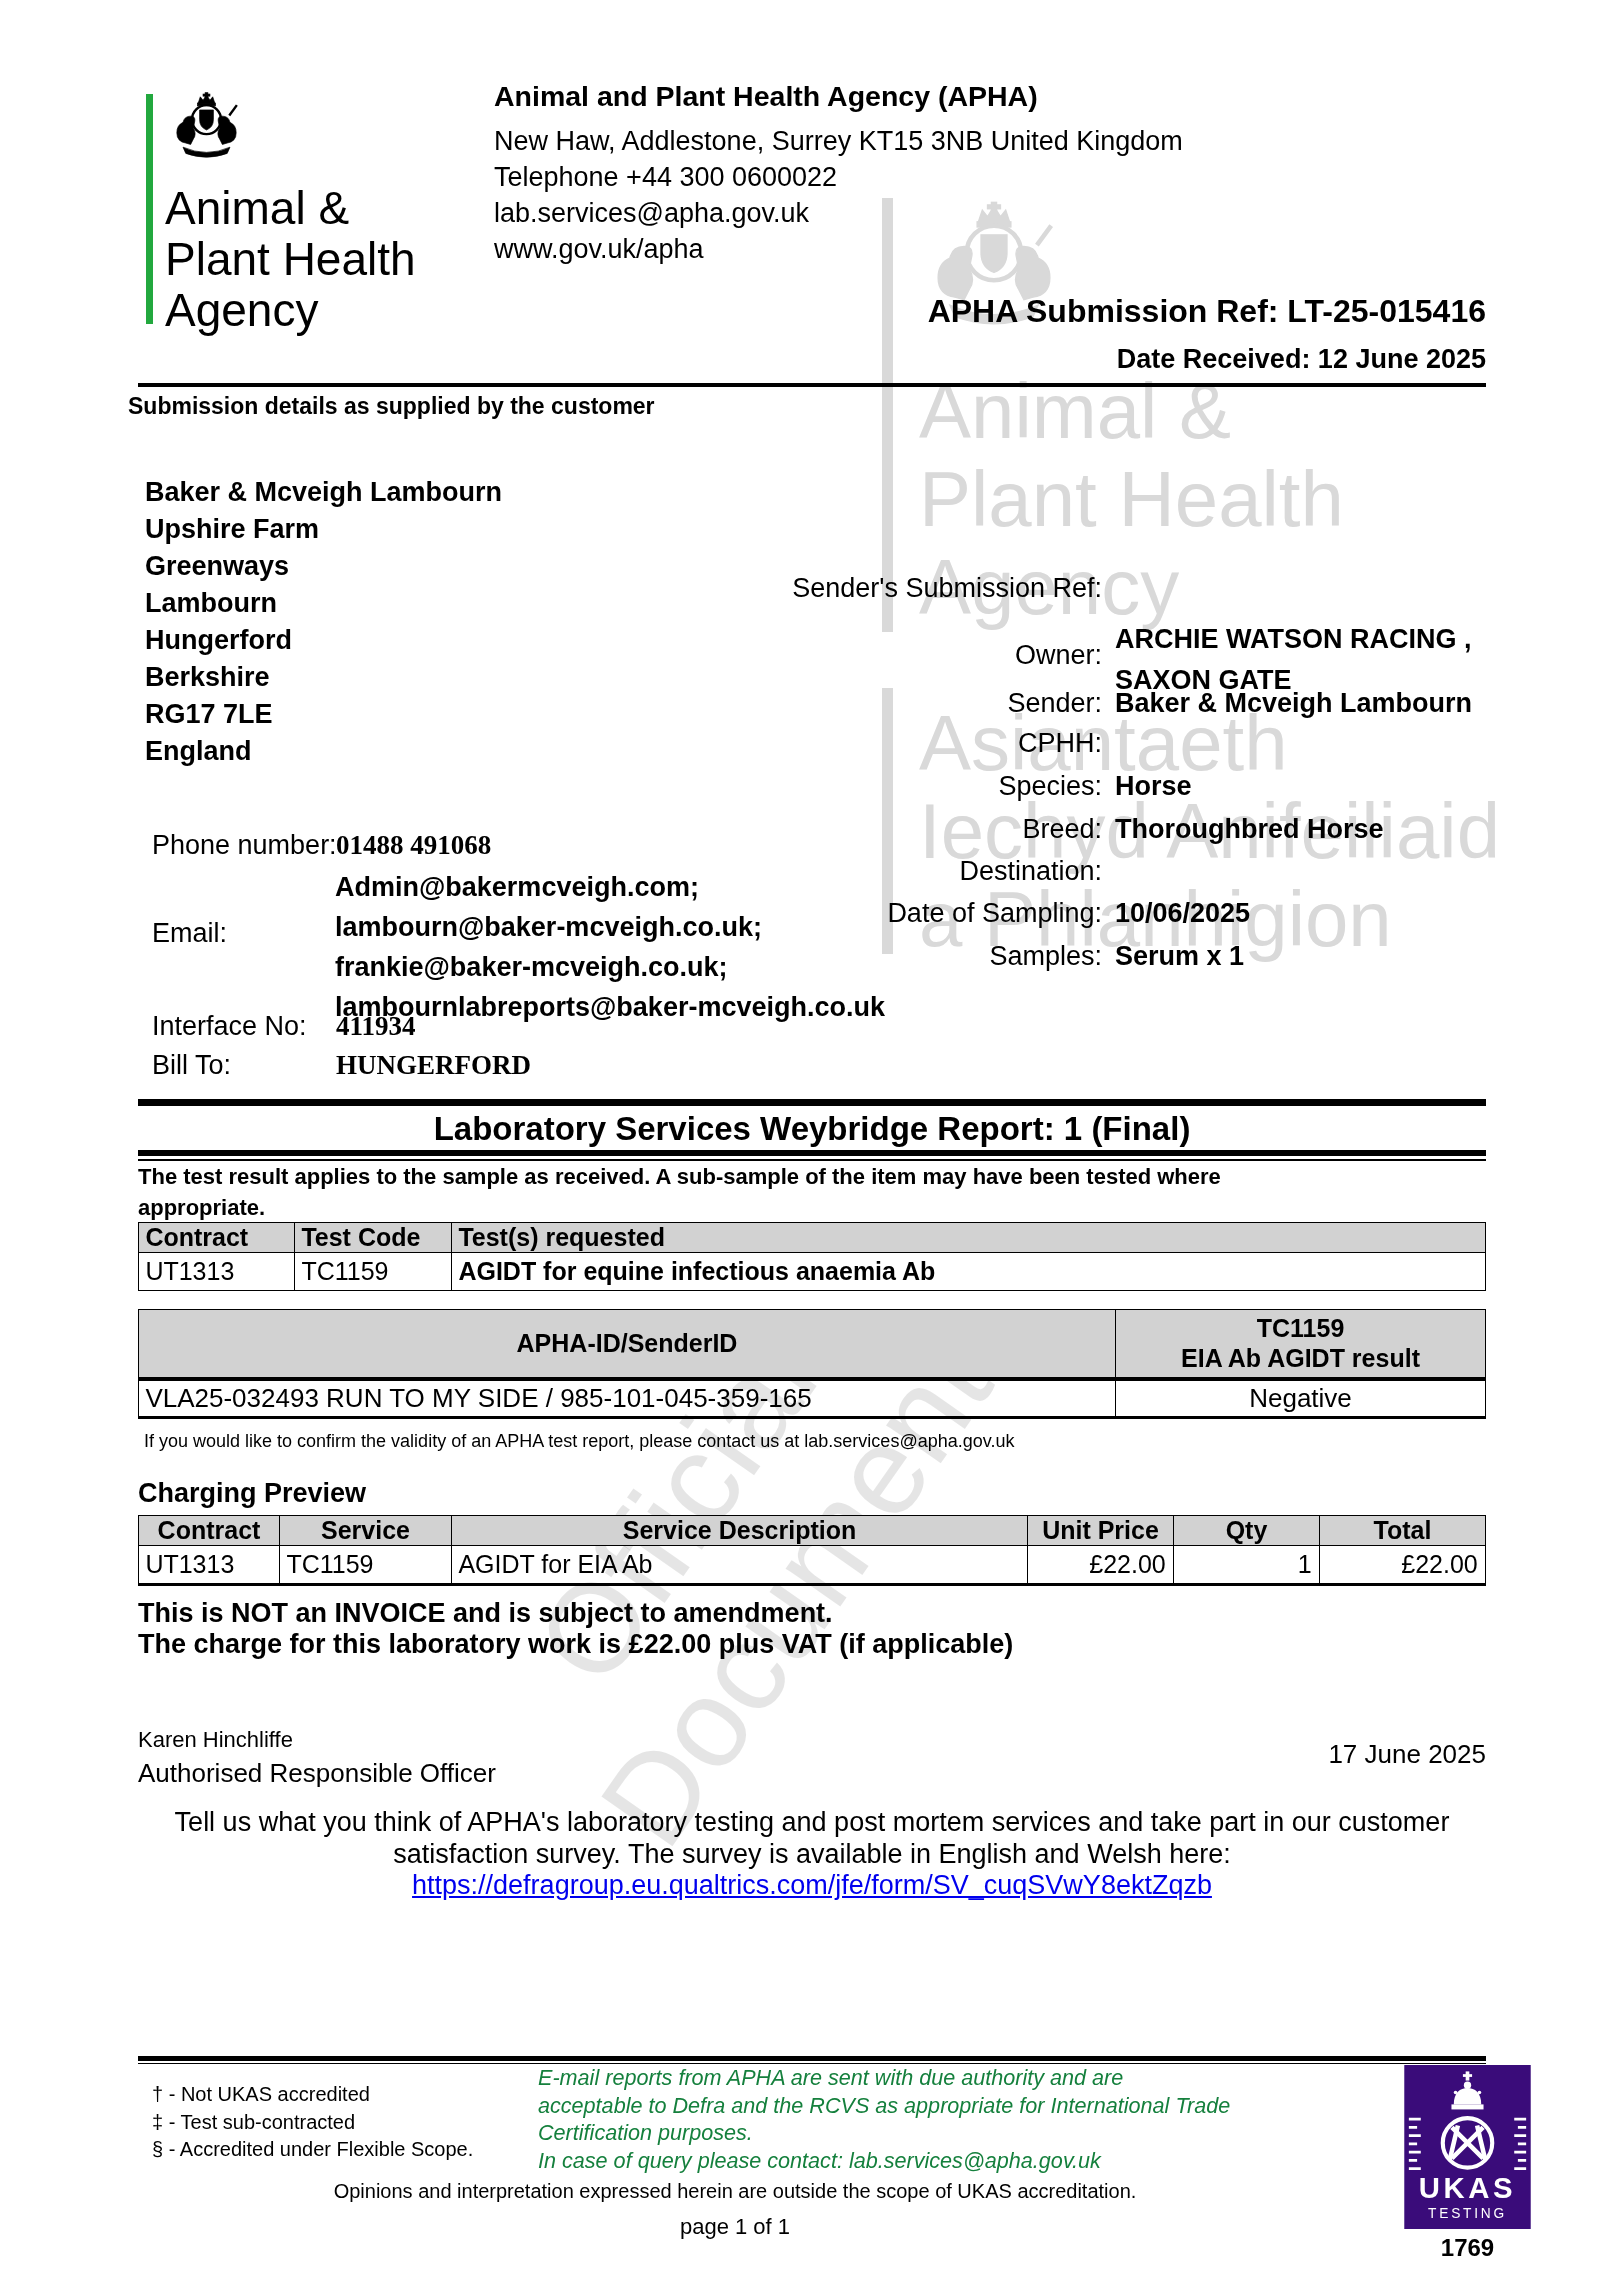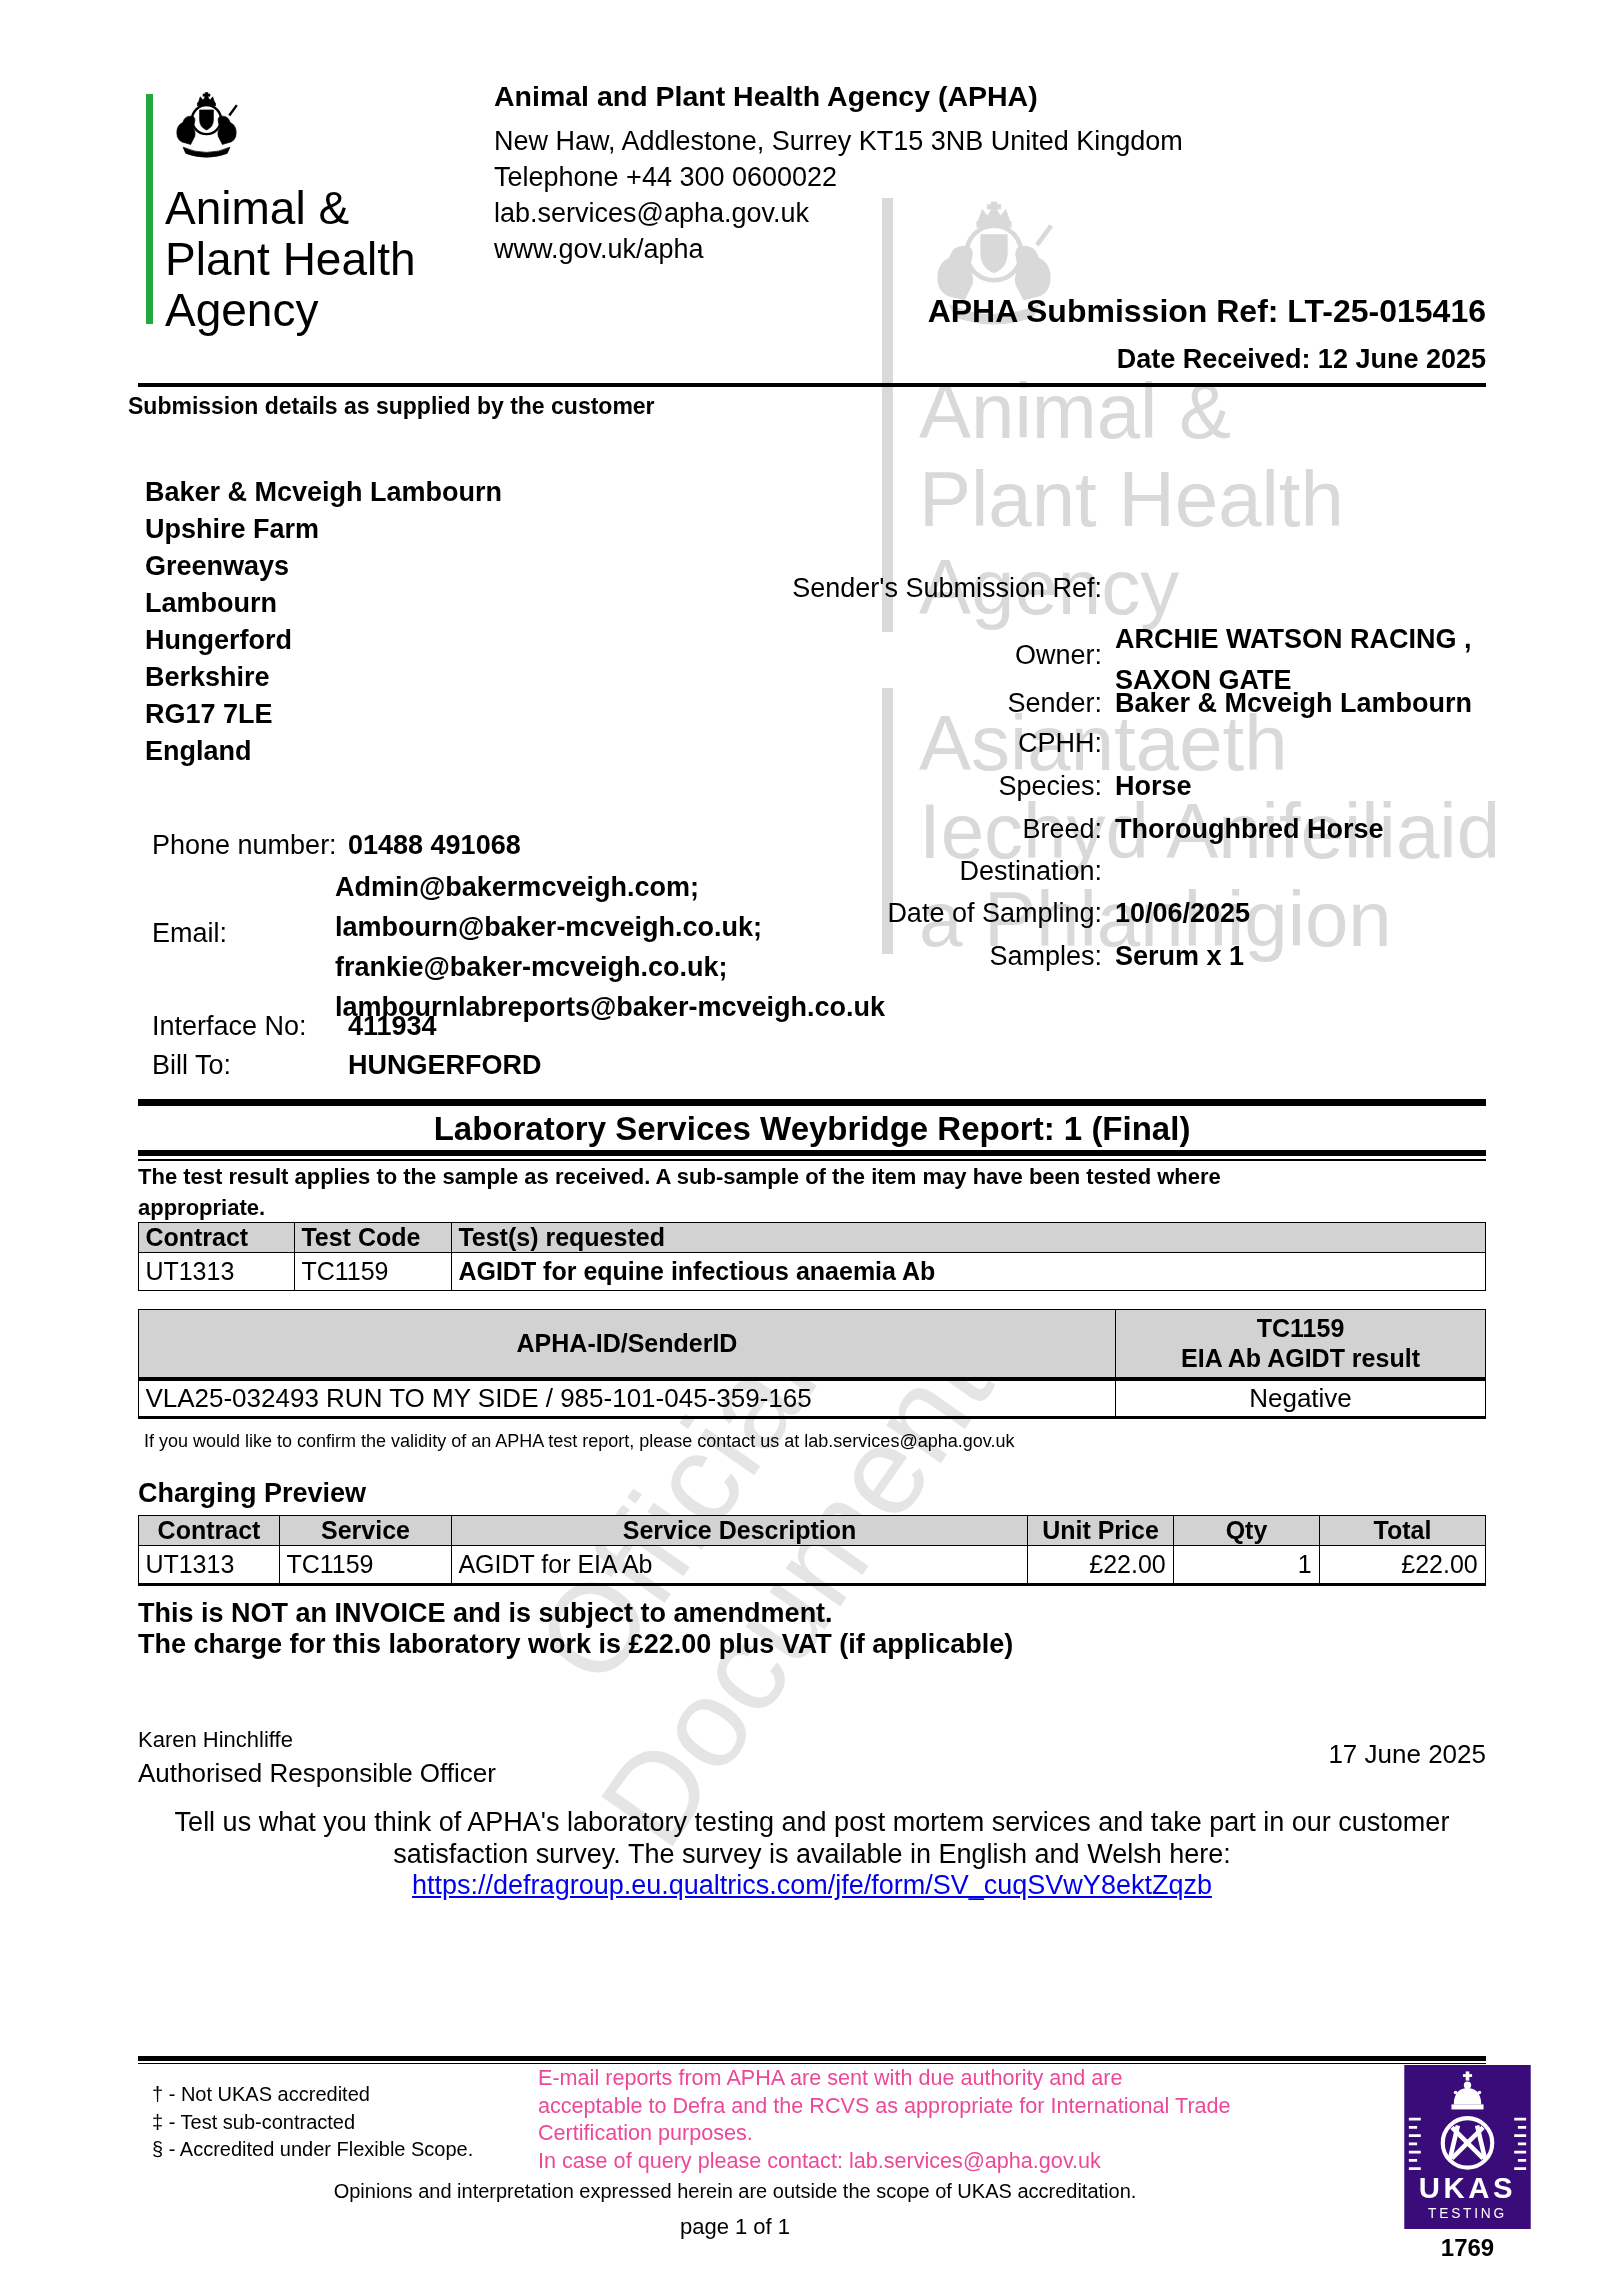--- a/index.html
+++ b/index.html
@@ -33,37 +33,37 @@
   .ref-line{left:643px;width:843px;text-align:right;}
   .rule{left:138px;width:1348px;background:#000;}
 
   .addr{left:145px;top:474px;font-size:27px;line-height:37px;}
 
   .drow{position:absolute;left:551px;width:1071px;font-size:27px;z-index:1;}
   .dlabel{display:inline-block;width:551px;text-align:right;vertical-align:top;}
   .dval{display:inline-block;margin-left:13px;font-weight:bold;vertical-align:top;}
 
   .crow{position:absolute;left:152px;width:780px;font-size:27px;z-index:1;}
-  .cval{position:absolute;left:196px;font-weight:bold;white-space:nowrap;}
+  .cval{position:absolute;left:184px;font-weight:bold;white-space:nowrap;font-family:Liberation Serif, serif;}
   .emails{left:335px;top:867px;font-size:27px;line-height:40px;font-weight:bold;}
 
   .rpt-title{left:138px;width:1348px;top:1110px;font-size:33px;text-align:center;}
   .note{left:138px;width:1348px;text-align:left;font-size:22px;}
 
   table{border-collapse:collapse;table-layout:fixed;background:transparent;}
   td{border:1.8px solid #000;font-size:25px;padding:0 0 0 6.4px;overflow:hidden;white-space:nowrap;}
   .th{background:#d2d2d2;font-weight:bold;}
   .t-price{text-align:right;padding:0 7.3px 0 0;}
   .t-center{text-align:center;padding:0;}
   .tbl{position:absolute;left:138px;z-index:1;}
   .tbl2 td.hdr{border-bottom-width:4.6px;}
   .thick-bottom{border-bottom:3.7px solid #000;}
 
   .link{color:#0000EE;text-decoration:underline;}
-  .gray{color:#ec4899;}
+  .gray{color:#15803d;font-style:italic;}
 
   .ukas-wrap{left:1404px;top:2065px;width:127px;}
   .ukas-num{font-size:24px;font-weight:bold;text-align:center;margin-top:2.8px;}
 </style>
 </head>
 <body>
 
 <svg width="0" height="0" style="position:absolute">
   <defs>
     <symbol id="sym-crest" viewBox="0 0 120 100">

